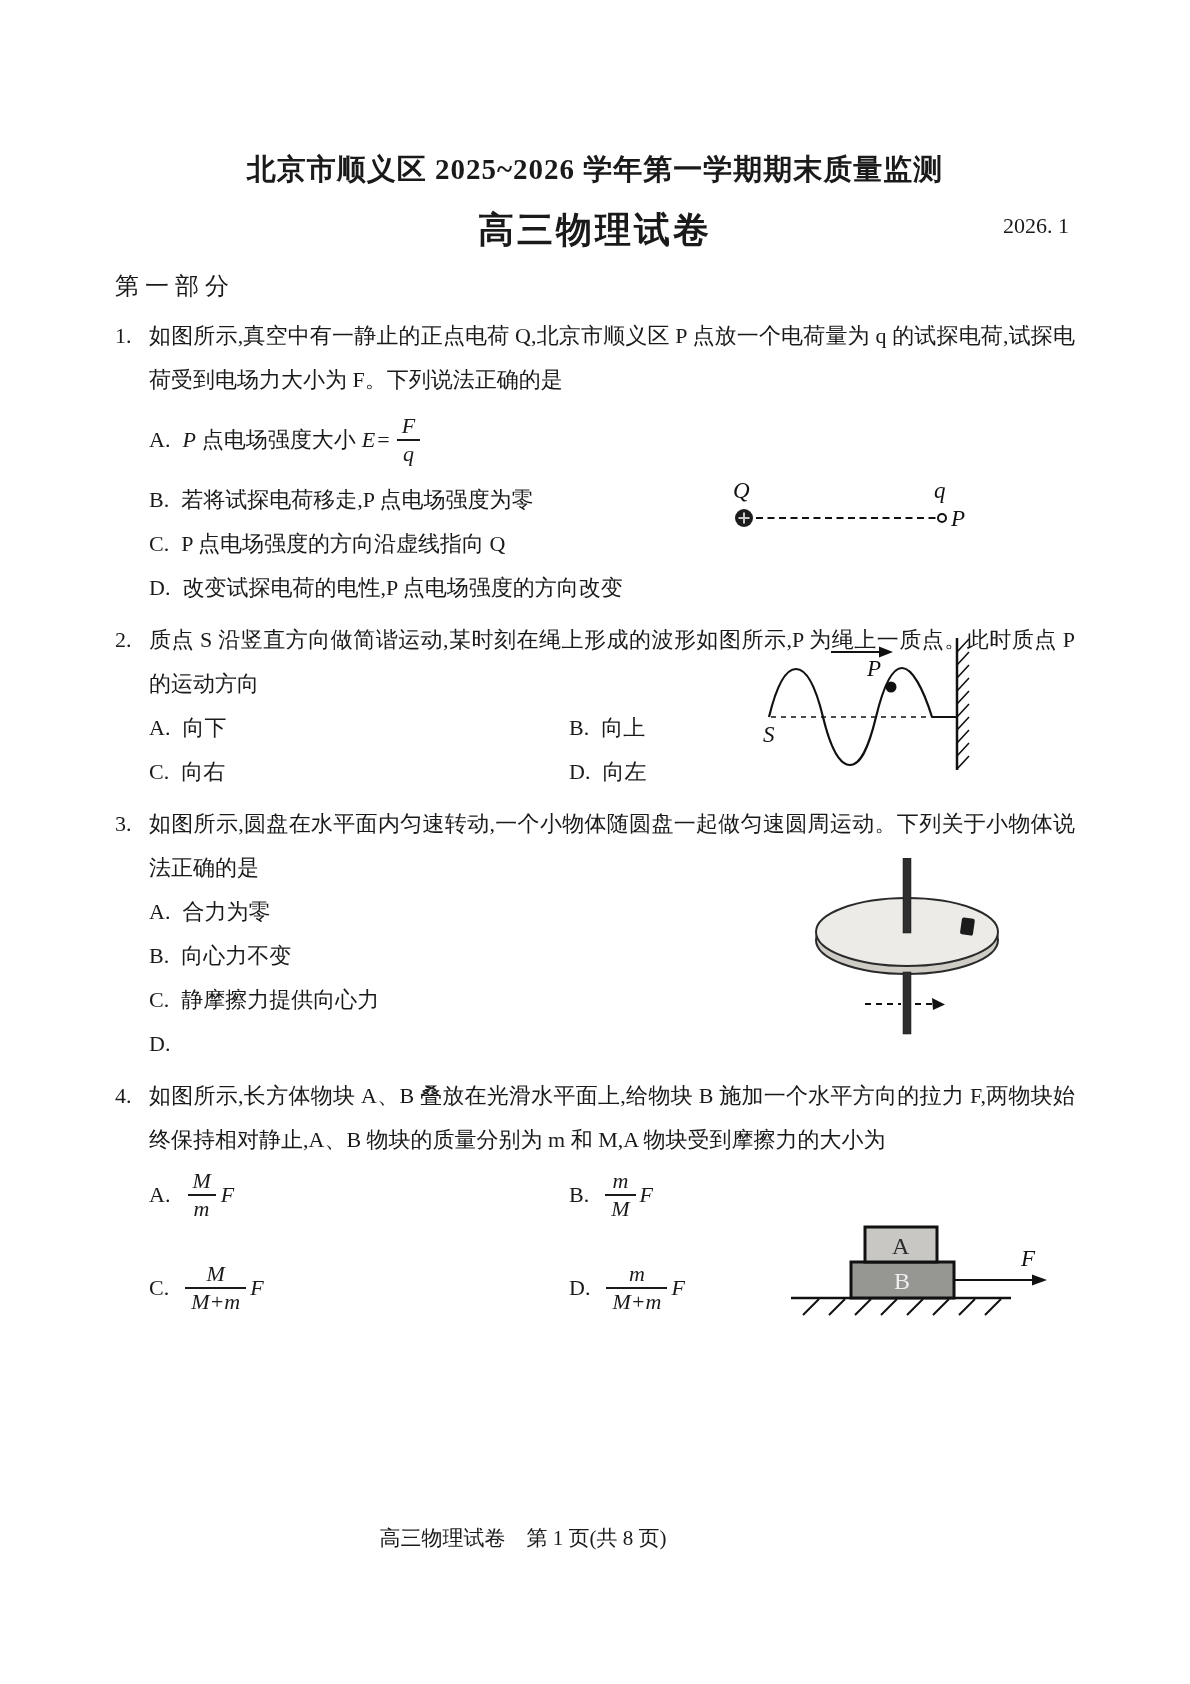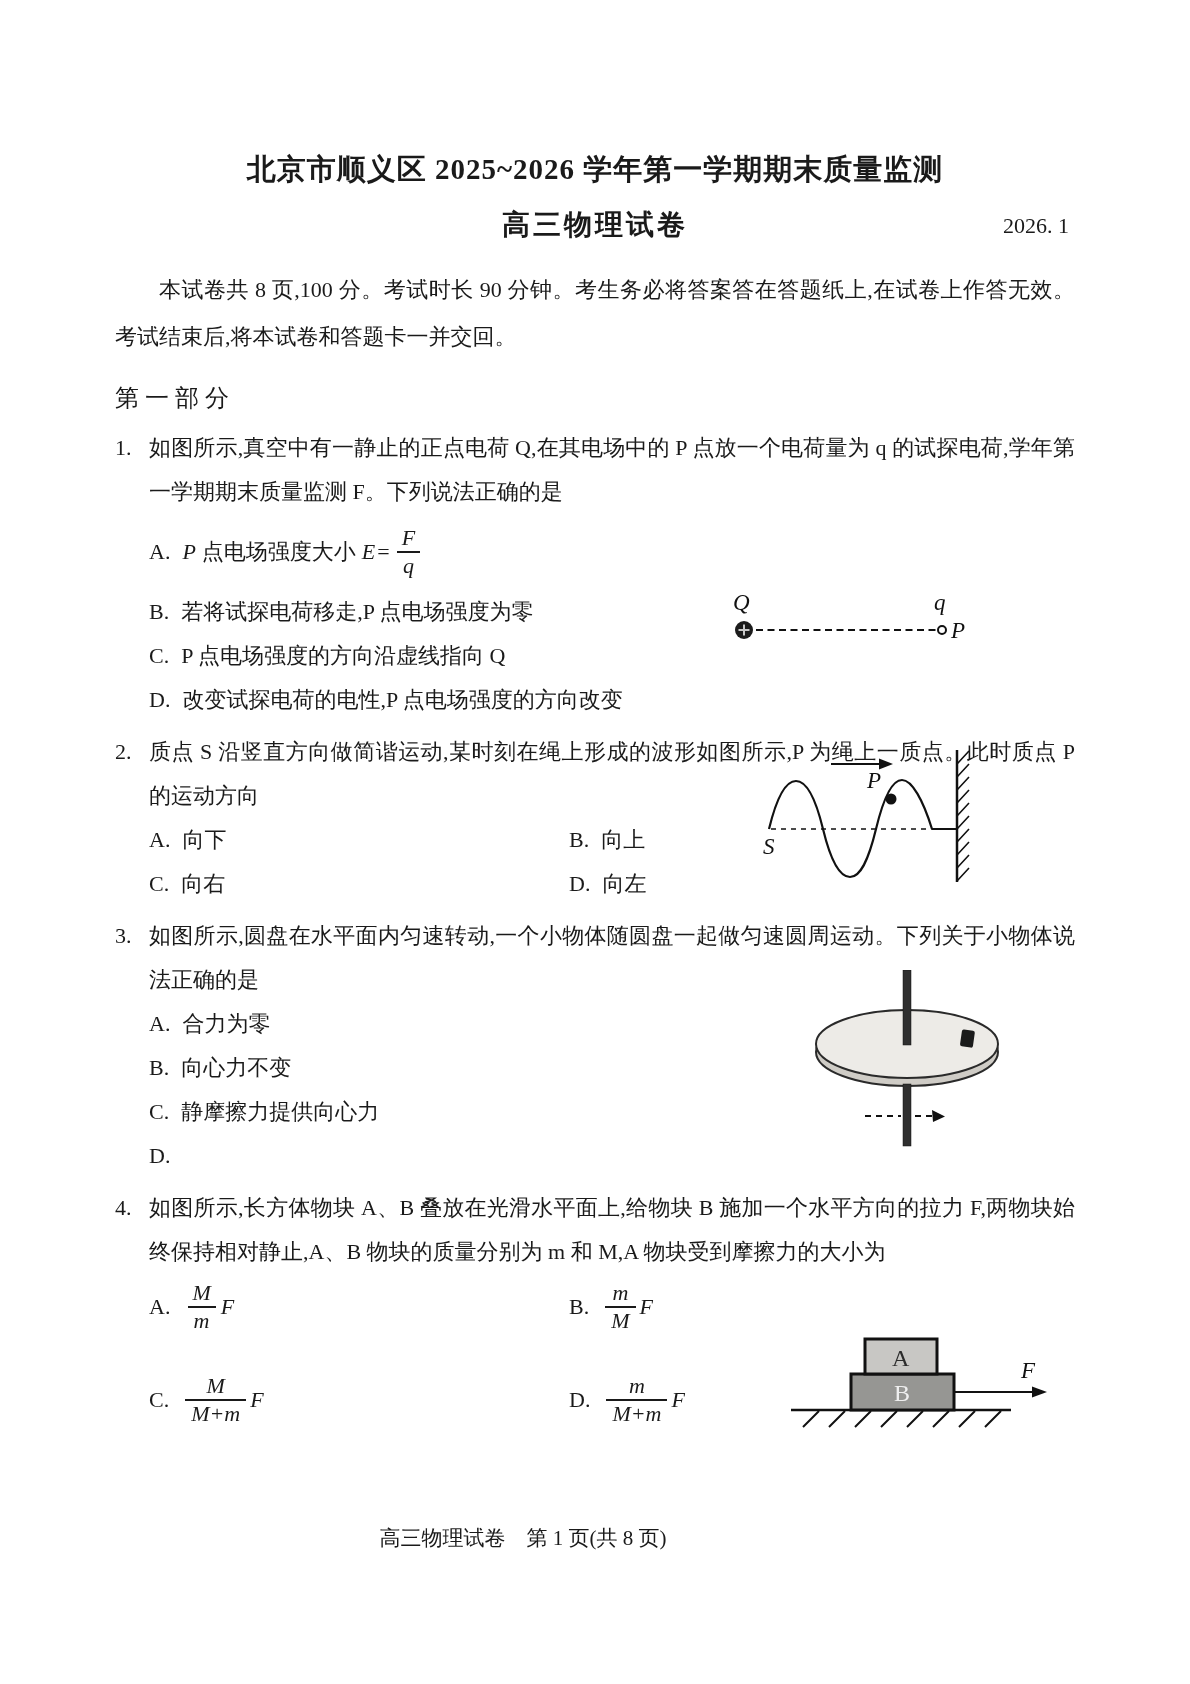--- a/index.html
+++ b/index.html
@@ -4,21 +4,21 @@
 <style>
   html,body{margin:0;padding:0;}
   body{
     width:1190px;height:1684px;background:#ffffff;position:relative;
     font-family:"Liberation Serif","DejaVu Serif",serif;color:#1a1a1a;
     overflow:hidden;
   }
   .content{position:absolute;left:115px;top:0;width:960px;}
   .title{margin:12px;padding-top:138px;font-size:29px;text-align:center;font-weight:700;letter-spacing:1px;}
   .subtitle-row{position:relative;margin-top:16px;height:42px;}
-  .subtitle{margin:0;font-size:28px;text-align:center;font-weight:700;letter-spacing:3px;}
+  .subtitle{margin:0;font-size:36px;text-align:center;font-weight:700;letter-spacing:3px;}
   .date{position:absolute;right:6px;bottom:9px;font-size:22px;font-weight:400;}
   .notice{margin:18px 0 0;font-size:22px;line-height:47px;text-indent:2em;text-align:justify;}
   .part-heading{margin:22px 0 12px;font-size:24px;text-align:left;letter-spacing:6px;font-weight:400;}
   .instructions{margin:0;font-weight:700;font-size:22px;line-height:46px;text-indent:2em;text-align:justify;}
   .q{position:relative;margin-top:8px;font-size:22px;line-height:44px;}
   .q-head{display:flex;align-items:flex-start;}
   .q-num{flex:none;width:34px;}
   .q-stem{flex:1;margin:0;text-align:justify;}
   .opts{margin-left:34px;}
   .opt{display:flex;align-items:center;}
@@ -47,29 +47,28 @@
 
 <div class="content">
 
   <h1 class="title">北京市顺义区 2025~2026 学年第一学期期末质量监测</h1>
 
   <div class="subtitle-row">
     <h2 class="subtitle">高三物理试卷</h2>
     <span class="date">2026. 1</span>
   </div>
 
-  <p class="notice">本试卷共 8 页,100 分。考试时长 90 分钟。考生务必将答案答在答题纸上,在试卷上作答无效。考试结束后,将本试卷和答题卡一并交回。</p>
 
   <h3 class="part-heading">第一部分</h3>
 
 
   <div class="q">
     <div class="q-head">
       <span class="q-num">1.</span>
-      <p class="q-stem">如图所示,真空中有一静止的正点电荷 Q,在其电场中的 P 点放一个电荷量为 q 的试探电荷,学年第一学期期末质量监测 F。下列说法正确的是</p>
+      <p class="q-stem">如图所示,真空中有一静止的正点电荷 Q,北京市顺义区 P 点放一个电荷量为 q 的试探电荷,试探电荷受到电场力大小为 F。下列说法正确的是</p>
     </div>
     <div class="opts">
       <div class="opt opt-frac">
         <span class="opt-label">A.</span>
         <span class="var mid">P</span>
         <span class="mid">点电场强度大小</span>
         <span class="var">E</span>
         <span class="eq">=</span>
         <span class="frac">
           <span class="num var">F</span>

